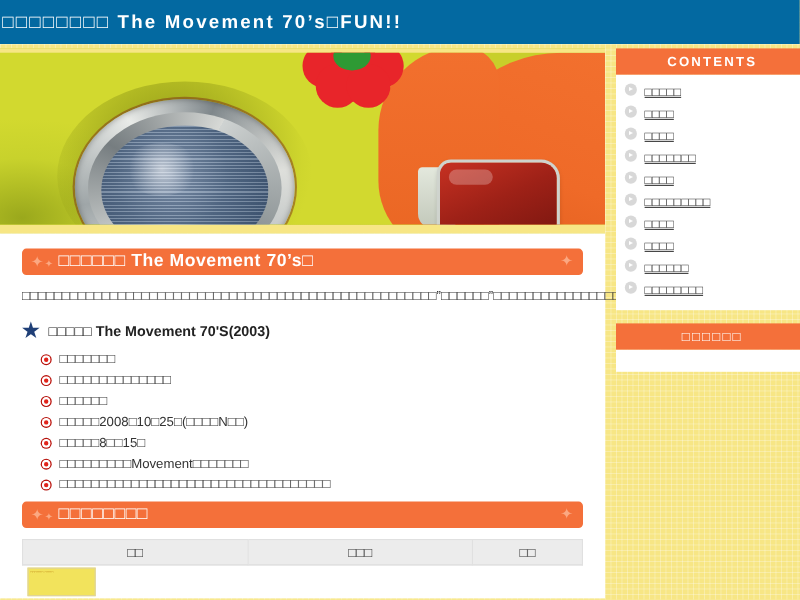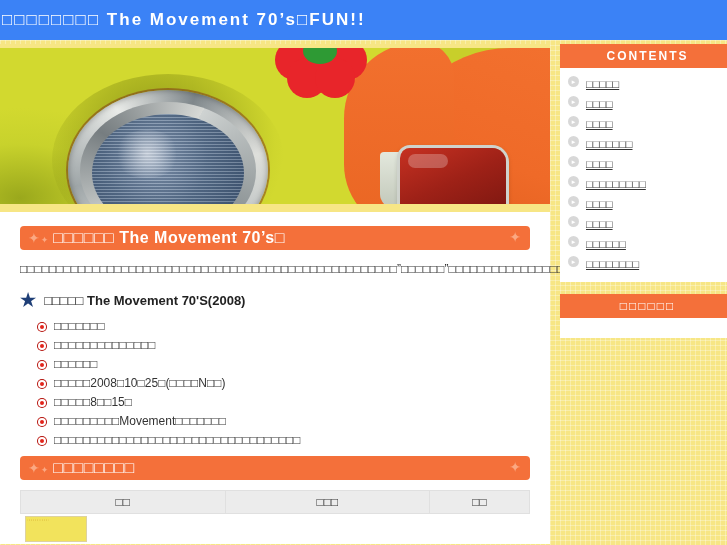--- a/index.html
+++ b/index.html
@@ -12,21 +12,21 @@
     background-image:
       linear-gradient(to right, rgba(255,255,255,0.30) 1px, transparent 1px),
       linear-gradient(to bottom, rgba(255,255,255,0.30) 1px, transparent 1px);
     background-size:5px 5px, 5px 5px;
     color:#333;
   }
 
   
   #titlebar {
     position:absolute; left:0; top:0; width:727px; height:40px;
-    background:#3b82f6;
+    background:#0369a1;
     display:flex; align-items:center;
   }
   #titlebar .ttl {
     color:#ffffff; font-weight:bold; font-size:17px;
     letter-spacing:2px; padding-left:2px; white-space:nowrap;
   }
 
   
   #leftcol { position:absolute; left:0; top:44px; width:550px; }
 
@@ -228,21 +228,21 @@
       <span class="star big">✦</span>
       <span class="star sm">✦</span>
       <span class="lbl">□□□□□□ The Movement 70’s□</span>
       <span class="star right">✦</span>
     </div>
 
     <p class="para">□□□□□□□□□□□□□□□□□□□□□□□□□□□□□□□□□□□□□□□□□□□□□□□□□□□□”□□□□□□”□□□□□□□□□□□□□□□□□□□□□□□□□□□□□□□□□</p>
 
     <div class="sub-head">
       <span class="bluestar">★</span>
-      <span>□□□□□ The Movement 70'S(2008)</span>
+      <span>□□□□□ The Movement 70'S(2003)</span>
     </div>
 
     <ul class="speclist">
       <li>□□□□□□□</li>
       <li>□□□□□□□□□□□□□□</li>
       <li>□□□□□□</li>
       <li>□□□□□2008□10□25□(□□□□N□□)</li>
       <li>□□□□□8□□15□</li>
       <li>□□□□□□□□□Movement□□□□□□□</li>
       <li>□□□□□□□□□□□□□□□□□□□□□□□□□□□□□□□□□□</li>

